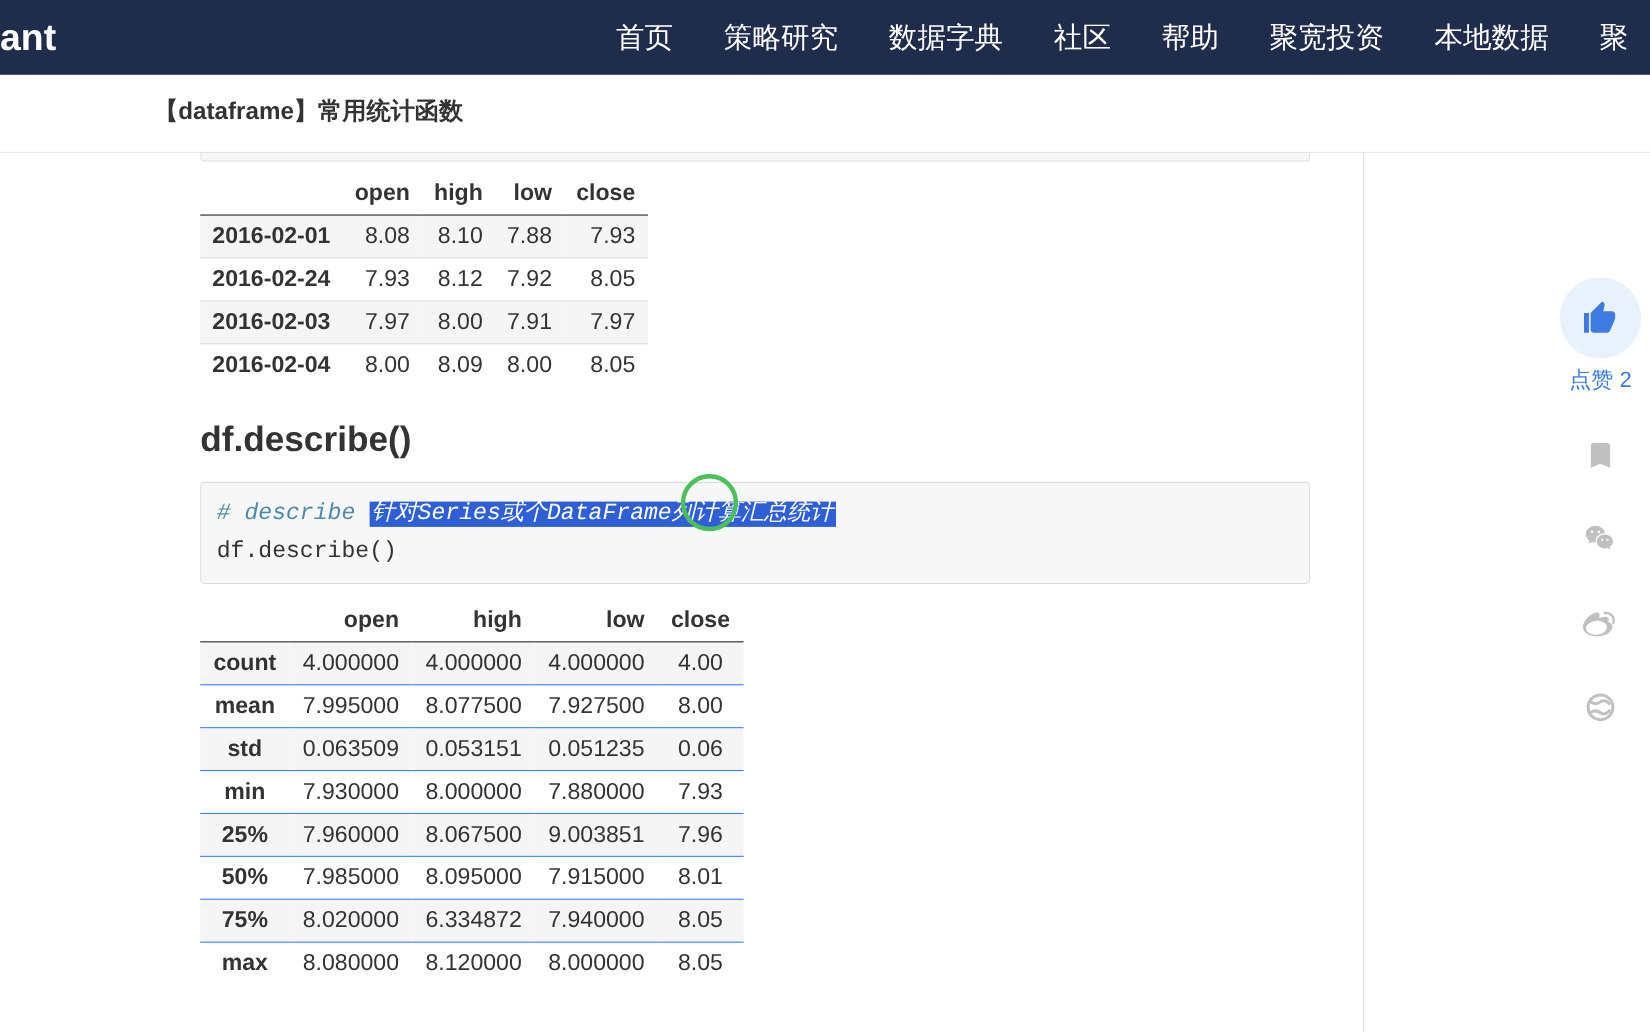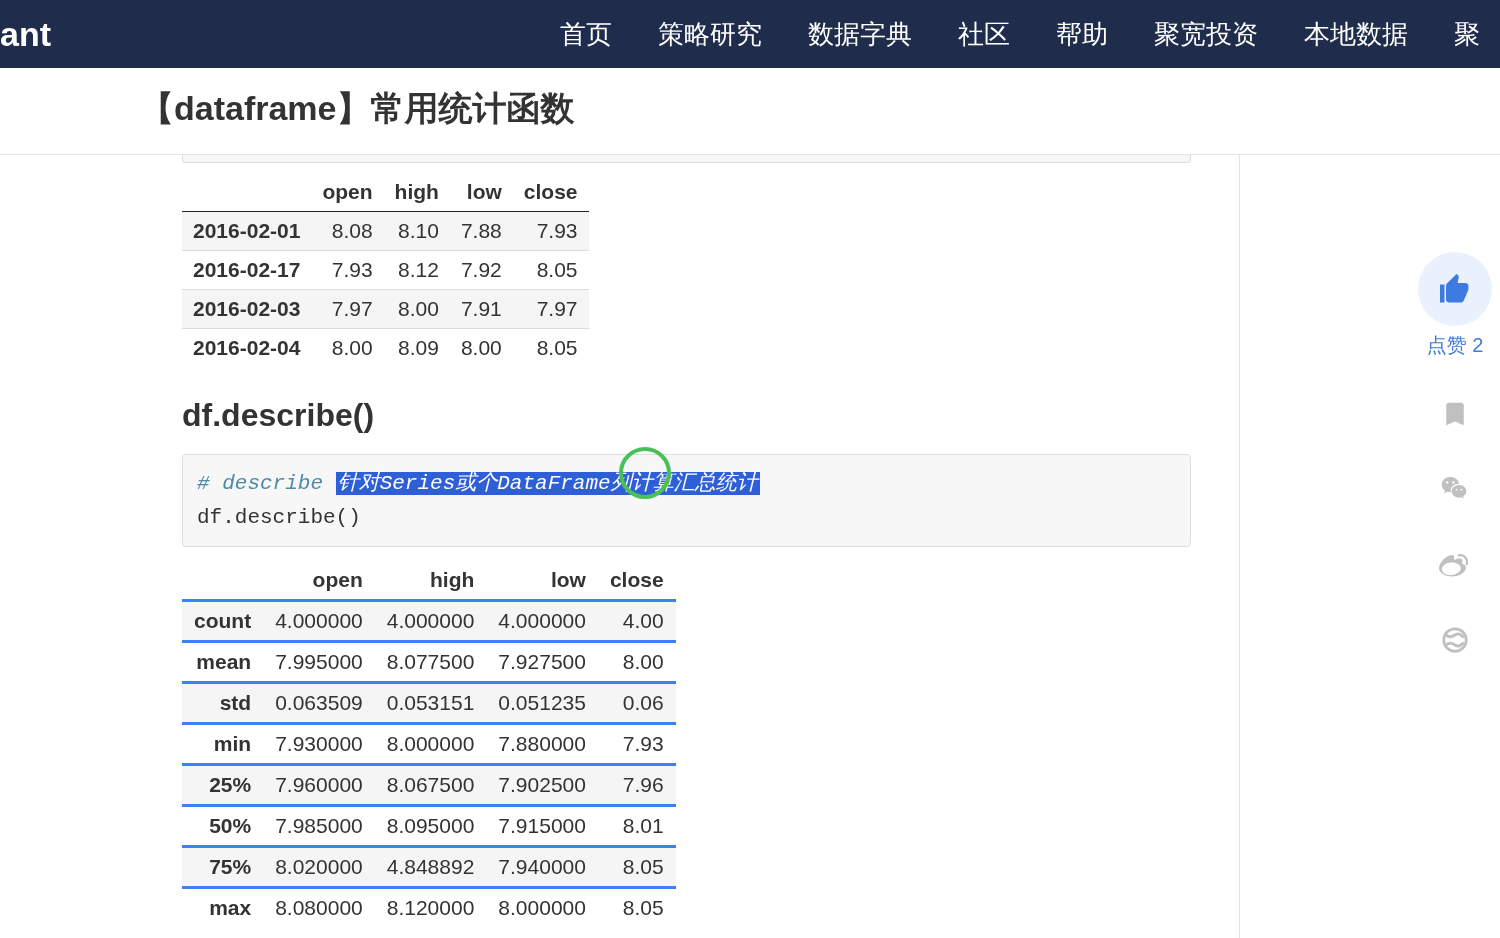--- a/index.html
+++ b/index.html
@@ -2,21 +2,21 @@
 <html><head>
 <meta charset="utf-8">
 <style>
 * { margin: 0; padding: 0; box-sizing: border-box; }
 body { font-family: -apple-system, "Helvetica Neue", Arial, sans-serif; background: #fff; color: #333; width: 1500px; }
 .navbar { background: #202c4b; height: 68px; display: flex; align-items: center; padding: 14px 20px; color: #fff; justify-content: space-between; }
 .brand { font-size: 34px; font-weight: 700; color: #fff; margin-left: -20px; }
 .nav-links { display: flex; gap: 46px; font-size: 26px; }
 .nav-links span { cursor: pointer; }
 .title-bar { border-bottom: 1px solid #e5e5e5; padding: 18px 0 22px 140px; }
-.page-title { font-size: 34px; font-weight: 700; }
+.page-title { font-size: 22px; font-weight: 700; }
 .content-wrap { display: flex; }
 .main-col { width: 1240px; padding-left: 140px; }
 .article { border-right: 1px solid #e5e5e5; padding-right: 48px; padding-bottom: 40px; }
 .code-placeholder { border: 1px solid #ddd; border-top: none; height: 8px; margin: 0 0 10px 42px; background: #f7f7f7; border-radius: 0 0 4px 4px; }
 table.data { border-collapse: collapse; margin: 8px 0 30px 42px; font-size: 21px; }
 table.data th, table.data td { padding: 7px 11px; text-align: right; }
 table.data thead th { border-bottom: 1.5px solid #222; font-weight: 700; }
 table.data tbody th { font-weight: 700; }
 table.data tbody tr:nth-child(odd) { background: #f5f5f5; }
 table.data tbody tr td, table.data tbody tr th { border-top: 1px solid #ddd; }
@@ -27,21 +27,21 @@
 .cursor-ring { position: absolute; width: 52px; height: 52px; border: 4px solid #49c05a; border-radius: 50%; left: 436px; top: -8px; pointer-events: none; }
 .sidebar { position: fixed; right: 0; top: 252px; width: 90px; display: flex; flex-direction: column; align-items: center; gap: 40px; }
 .like-circle { width: 74px; height: 74px; border-radius: 50%; background: #e9f2fc; display: flex; align-items: center; justify-content: center; margin-bottom: -24px; }
 .side-icon { color: #c0c0c0; cursor: pointer; }
 .like-label { font-size: 20px; color: #3d7be0; margin-top: -10px; }
 table.describe { border-collapse: collapse; margin: 8px 0 20px 42px; font-size: 21px; }
 table.describe th, table.describe td { padding: 7px 12px; text-align: right; }
 table.describe thead th { border-bottom: 1.5px solid #222; font-weight: 700; }
 table.describe tbody th { font-weight: 700; text-align: right; }
 table.describe tbody tr:nth-child(odd) { background: #f5f5f5; }
-table.describe tbody tr td, table.describe tbody tr th { border-top: 3px solid #3b82f6; }
+table.describe tbody tr td, table.describe tbody tr th { border-top: 1px solid #3b82f6; text-align: center; }
 </style>
 </head>
 <body>
 
 <div class="navbar">
   <div class="brand">ant</div>
   <div class="nav-links">
     <span>首页</span>
     <span>策略研究</span>
     <span>数据字典</span>
@@ -75,21 +75,21 @@
           </thead>
         <tbody id="t1-body">
             <tr>
               <th>2016-02-01</th>
               <td>8.08</td>
               <td>8.10</td>
               <td>7.88</td>
               <td>7.93</td>
             </tr>
             <tr>
-              <th>2016-02-17</th>
+              <th>2016-02-24</th>
               <td>7.93</td>
               <td>8.12</td>
               <td>7.92</td>
               <td>8.05</td>
             </tr>
             <tr>
               <th>2016-02-03</th>
               <td>7.97</td>
               <td>8.00</td>
               <td>7.91</td>
@@ -149,34 +149,34 @@
               <th>min</th>
               <td>7.930000</td>
               <td>8.000000</td>
               <td>7.880000</td>
               <td>7.93</td>
             </tr>
             <tr>
               <th>25%</th>
               <td>7.960000</td>
               <td>8.067500</td>
-              <td>7.902500</td>
+              <td>9.003851</td>
               <td>7.96</td>
             </tr>
             <tr>
               <th>50%</th>
               <td>7.985000</td>
               <td>8.095000</td>
               <td>7.915000</td>
               <td>8.01</td>
             </tr>
             <tr>
               <th>75%</th>
               <td>8.020000</td>
-              <td>4.848892</td>
+              <td>6.334872</td>
               <td>7.940000</td>
               <td>8.05</td>
             </tr>
             <tr>
               <th>max</th>
               <td>8.080000</td>
               <td>8.120000</td>
               <td>8.000000</td>
               <td>8.05</td>
             </tr>

